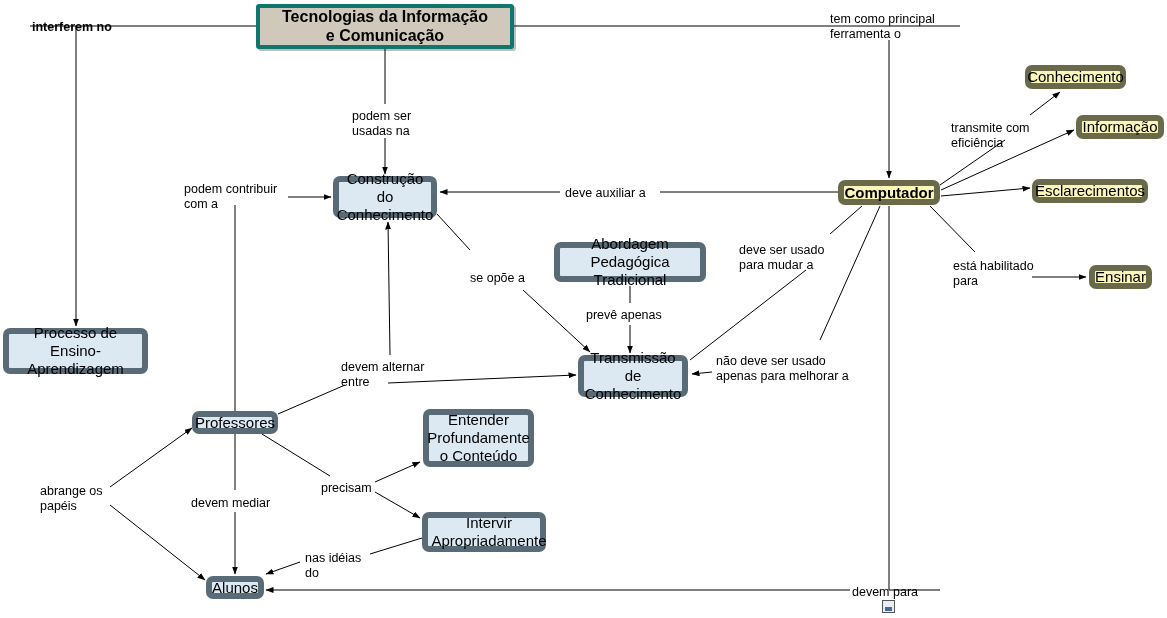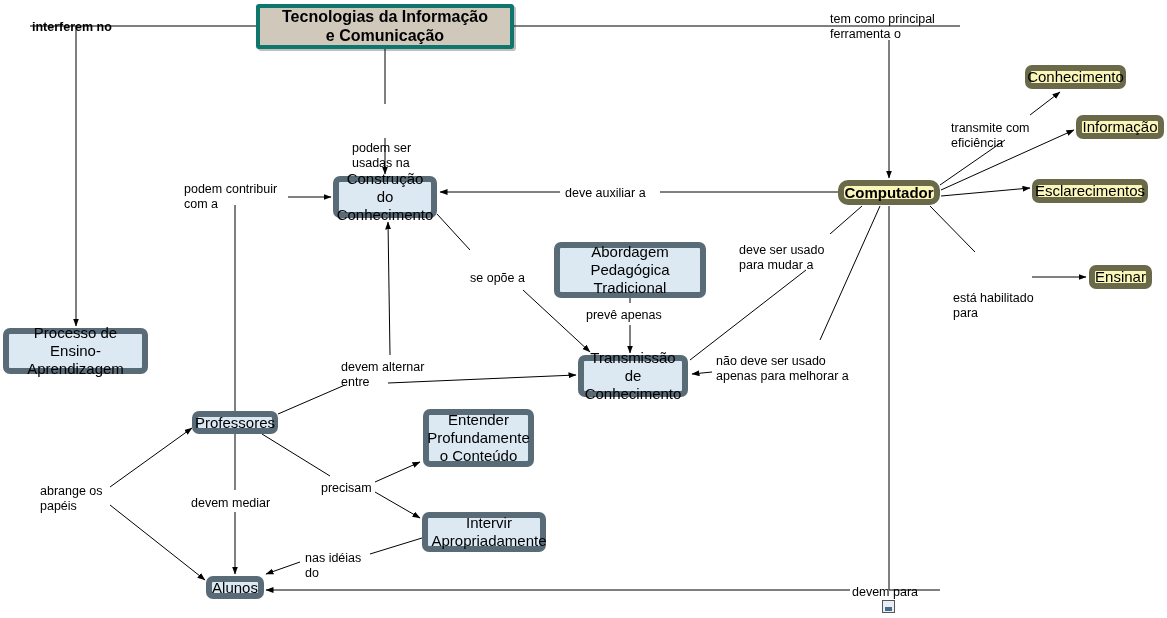--- a/index.html
+++ b/index.html
@@ -49,21 +49,20 @@
   .node.blue {
     background: #dce9f3;
     border-color: #5a6b78;
   }
   .node.yellow {
     background: #faf5b8;
     border-color: #6a6a4a;
   }
   .node.yellow.bold {
     font-weight: bold;
-    border-radius: 10px;
   }
   .label {
     position: absolute;
     font-size: 12.5px;
     color: #000000;
     line-height: 1.2;
     white-space: pre-line;
     text-align: center;
   }
   .label.left {
@@ -162,21 +161,21 @@
 
   <div class="node root" style="left:256px; top:4px; width:258px; height:45px;">Tecnologias da Informação
 e Comunicação</div>
 
   <div class="node blue" style="left:3px; top:328px; width:145px; height:46px;">Processo de
 Ensino-Aprendizagem</div>
 
   <div class="node blue" style="left:333px; top:176px; width:104px; height:42px;">Construção do
 Conhecimento</div>
 
-  <div class="node blue" style="left:554px; top:242px; width:152px; height:56px;">Abordagem
+  <div class="node blue" style="left:554px; top:242px; width:152px; height:40px;">Abordagem
 Pedagógica Tradicional</div>
 
   <div class="node blue" style="left:578px; top:355px; width:110px; height:42px;">Transmissão de
 Conhecimento</div>
 
   <div class="node blue" style="left:192px; top:411px; width:86px; height:23px;text-align:center;">Professores</div>
 
   <div class="node blue" style="left:206px; top:576px; width:58px; height:23px;">Alunos</div>
 
   <div class="node blue" style="left:423px; top:409px; width:111px; height:58px;">Entender
@@ -194,32 +193,32 @@
 
   <div class="node yellow" style="left:1032px; top:179px; width:116px; height:24px;">Esclarecimentos</div>
 
   <div class="node yellow" style="left:1089px; top:265px; width:63px; height:24px;">Ensinar</div>
 
   <div class="label left" style="left:32px; top:20px;font-weight:bold;">interferem no</div>
 
   <div class="label left" style="left:830px; top:12px;">tem como principal
 ferramenta o</div>
 
-  <div class="label left" style="left:352px; top:109px;margin-top:32px;">podem ser
+  <div class="label left" style="left:352px; top:109px;">podem ser
 usadas na</div>
 
   <div class="label left" style="left:184px; top:182px;">podem contribuir
 com a</div>
 
   <div class="label left" style="left:565px; top:186px;">deve auxiliar a</div>
 
   <div class="label left" style="left:951px; top:121px;">transmite com
 eficiência</div>
 
-  <div class="label left" style="left:953px; top:259px;margin-top:32px;">está habilitado
+  <div class="label left" style="left:953px; top:259px;">está habilitado
 para</div>
 
   <div class="label left" style="left:739px; top:243px;">deve ser usado
 para mudar a</div>
 
   <div class="label left" style="left:716px; top:354px;">não deve ser usado
 apenas para melhorar a</div>
 
   <div class="label left" style="left:470px; top:271px;">se opõe a</div>
 

